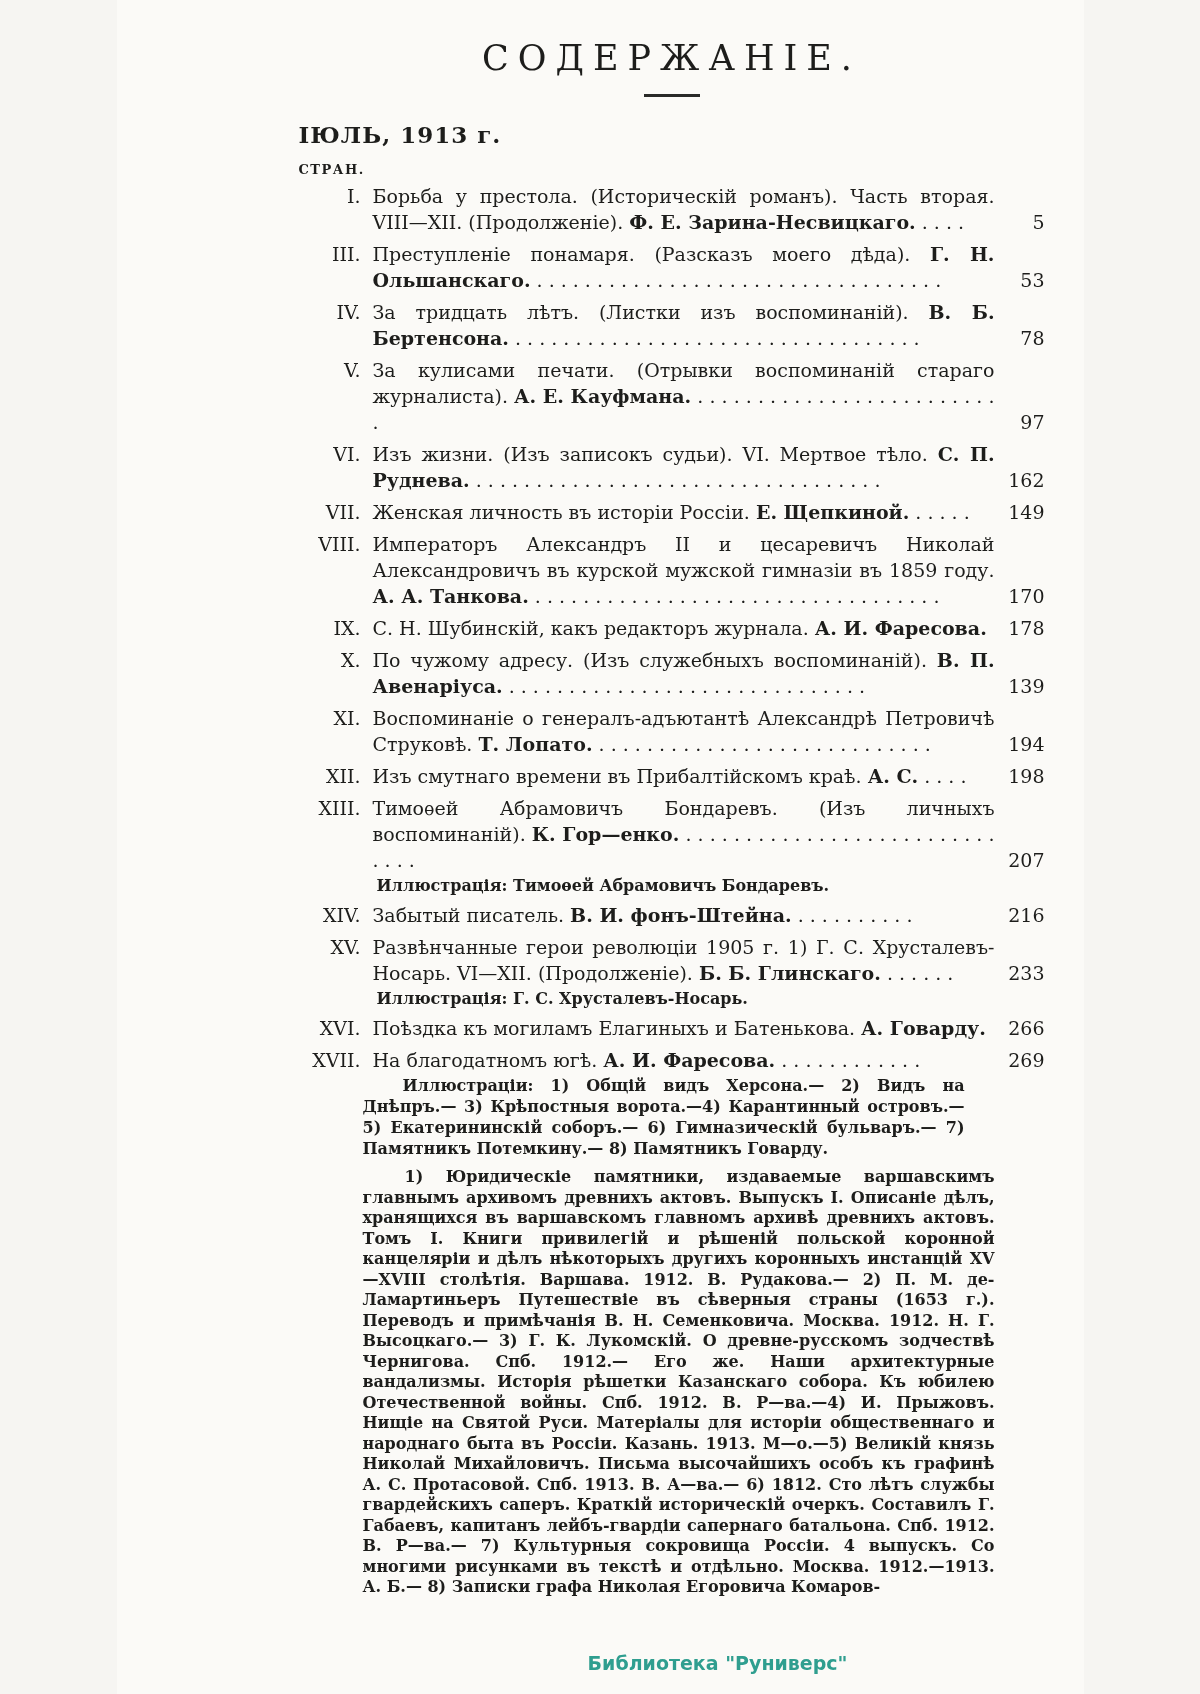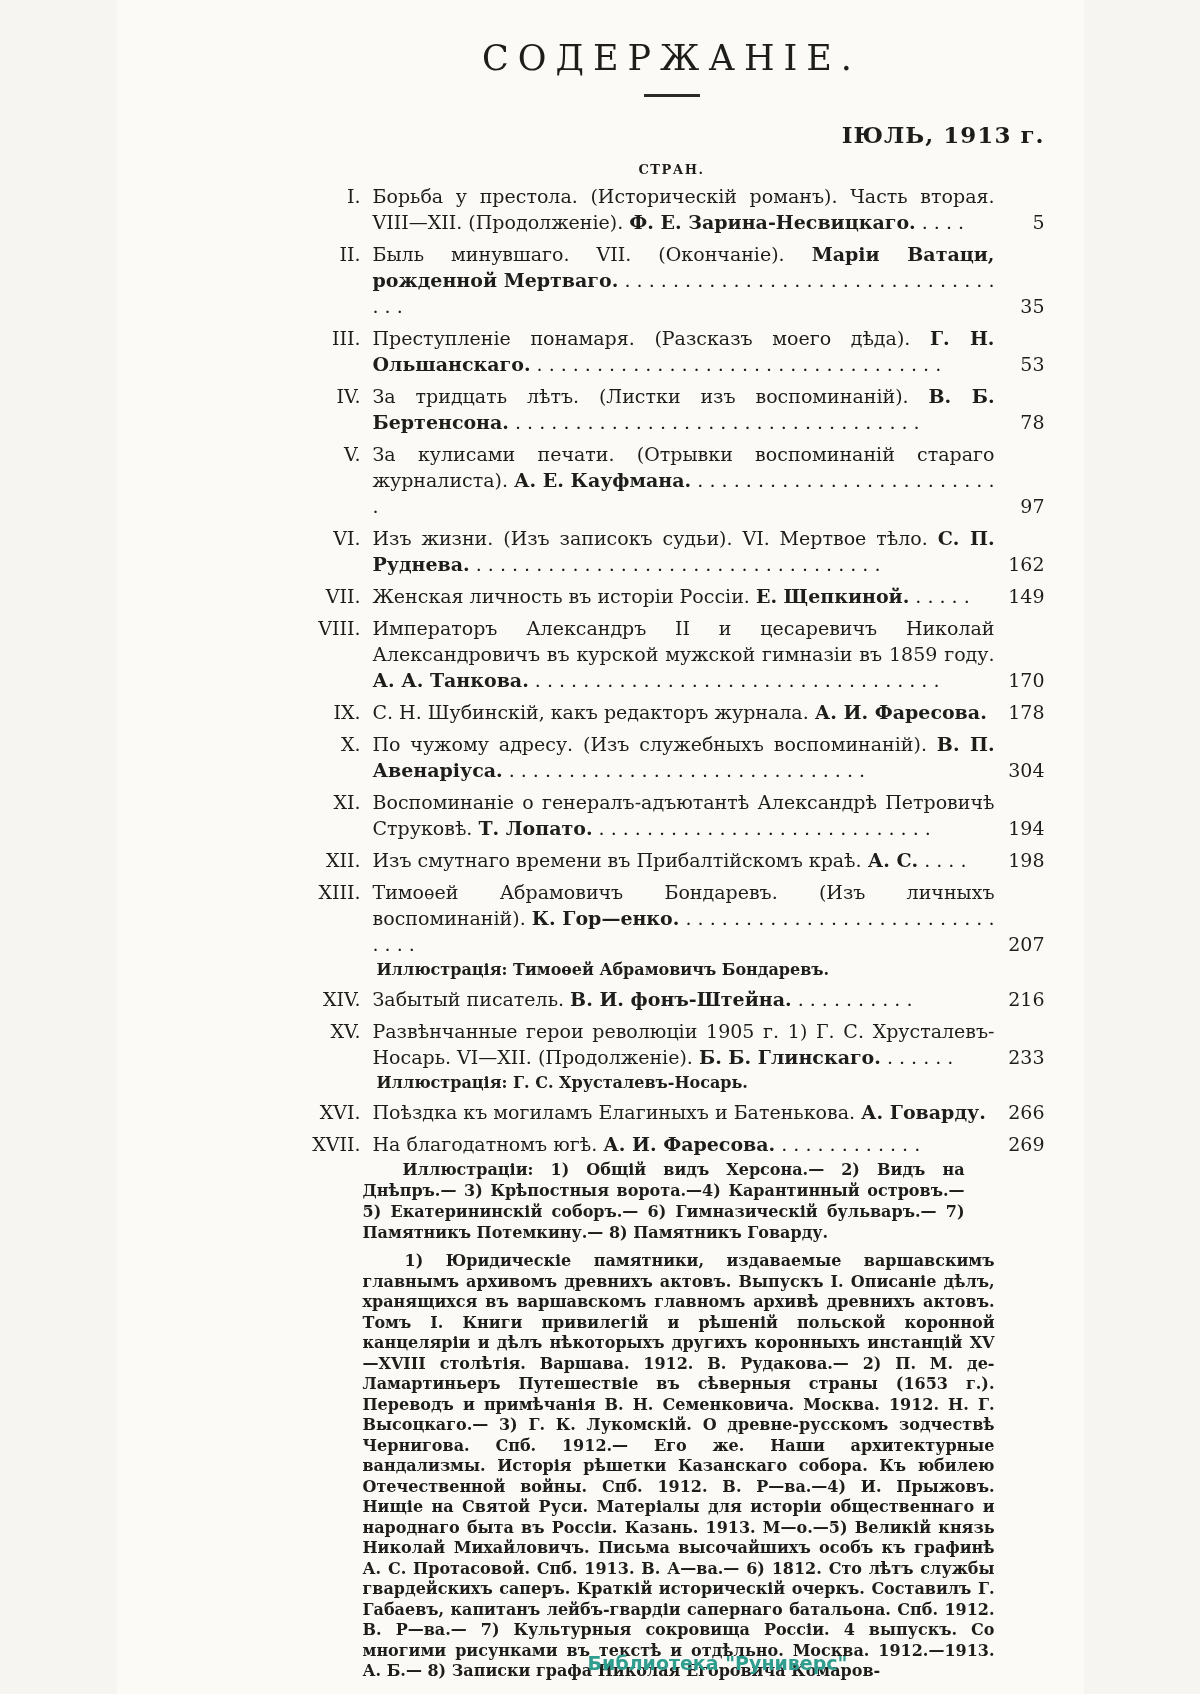--- a/index.html
+++ b/index.html
@@ -4,22 +4,22 @@
 <style>
   html,body { margin:0; padding:0; background:#f6f5f2; }
   .sheet {
     position:relative; width:967px; height:1694px; margin:0 auto;
     background:#fbfaf7; overflow:hidden;
     font-family:"DejaVu Serif","Liberation Serif",serif; color:#1d1d1b;
   }
   .content { position:absolute; left:182px; top:38px; width:746px; }
   .title { text-align:center; font-size:35px; letter-spacing:9px; font-weight:500; }
   .divider { width:56px; border-top:3px solid #2a2a28; margin:16px auto 0; }
-  .subtitle { margin-top:24px; text-align:right; font-size:23px; font-weight:700; letter-spacing:1px; }
-  .col-header { margin-top:14px; text-align:center; font-size:13px; letter-spacing:1.5px; font-weight:600; }
+  .subtitle { margin-top:24px; text-align:left; font-size:23px; font-weight:700; letter-spacing:1px; }
+  .col-header { margin-top:14px; text-align:left; font-size:13px; letter-spacing:1.5px; font-weight:600; }
   .toc { margin-top:2px; }
   .entry { display:flex; margin-top:6px; font-size:19px; line-height:26px; }
   .entry-num { flex:0 0 62px; text-align:right; padding-right:12px; white-space:nowrap; }
   .entry-text { flex:1 1 auto; text-align:justify; }
   .entry-page { flex:0 0 50px; text-align:right; align-self:flex-end; }
   .b { font-weight:700; }
   .note { margin-left:78px; margin-top:2px; font-size:16px; font-weight:700; line-height:21px; }
   .note-justify { margin-left:64px; margin-right:80px; text-indent:40px; text-align:justify; }
   .biblio { margin:8px 50px 0 64px; font-size:16px; font-weight:700; line-height:20.5px; text-align:justify; text-indent:42px; }
   .watermark {
@@ -35,25 +35,20 @@
   <div class="content">
     <div class="title">СОДЕРЖАНІЕ.</div>
     <div class="divider"></div>
     <div class="subtitle">ІЮЛЬ, 1913 г.</div>
     <div class="col-header">СТРАН.</div>
     <div class="toc">
         <div class="entry">
           <span class="entry-num">I.</span>
           <div class="entry-text"><span>Борьба у престола. (Историческій романъ). Часть вторая. VIII—XII. (Продолженіе). </span><span class="b">Ф. Е. Зарина-Несвицкаго.</span><span> . . . .</span></div>
           <span class="entry-page">5</span>
-        </div>
-        <div class="entry">
-          <span class="entry-num">II.</span>
-          <div class="entry-text"><span>Быль минувшаго. VII. (Окончаніе). </span><span class="b">Маріи Ватаци, рожденной Мертваго.</span><span> . . . . . . . . . . . . . . . . . . . . . . . . . . . . . . . . . .</span></div>
-          <span class="entry-page">35</span>
         </div>
         <div class="entry">
           <span class="entry-num">III.</span>
           <div class="entry-text"><span>Преступленіе понамаря. (Разсказъ моего дѣда). </span><span class="b">Г. Н. Ольшанскаго.</span><span> . . . . . . . . . . . . . . . . . . . . . . . . . . . . . . . . . .</span></div>
           <span class="entry-page">53</span>
         </div>
         <div class="entry">
           <span class="entry-num">IV.</span>
           <div class="entry-text"><span>За тридцать лѣтъ. (Листки изъ воспоминаній). </span><span class="b">В. Б. Бертенсона.</span><span> . . . . . . . . . . . . . . . . . . . . . . . . . . . . . . . . . .</span></div>
           <span class="entry-page">78</span>
@@ -79,21 +74,21 @@
           <span class="entry-page">170</span>
         </div>
         <div class="entry">
           <span class="entry-num">IX.</span>
           <div class="entry-text"><span>С. Н. Шубинскій, какъ редакторъ журнала. </span><span class="b">А. И. Фаресова.</span></div>
           <span class="entry-page">178</span>
         </div>
         <div class="entry">
           <span class="entry-num">X.</span>
           <div class="entry-text"><span>По чужому адресу. (Изъ служебныхъ воспоминаній). </span><span class="b">В. П. Авенаріуса.</span><span> . . . . . . . . . . . . . . . . . . . . . . . . . . . . . .</span></div>
-          <span class="entry-page">304</span>
+          <span class="entry-page">139</span>
         </div>
         <div class="entry">
           <span class="entry-num">XI.</span>
           <div class="entry-text"><span>Воспоминаніе о генералъ-адъютантѣ Александрѣ Петровичѣ Струковѣ. </span><span class="b">Т. Лопато.</span><span> . . . . . . . . . . . . . . . . . . . . . . . . . . . .</span></div>
           <span class="entry-page">194</span>
         </div>
         <div class="entry">
           <span class="entry-num">XII.</span>
           <div class="entry-text"><span>Изъ смутнаго времени въ Прибалтійскомъ краѣ. </span><span class="b">А. С.</span><span> . . . .</span></div>
           <span class="entry-page">198</span>

